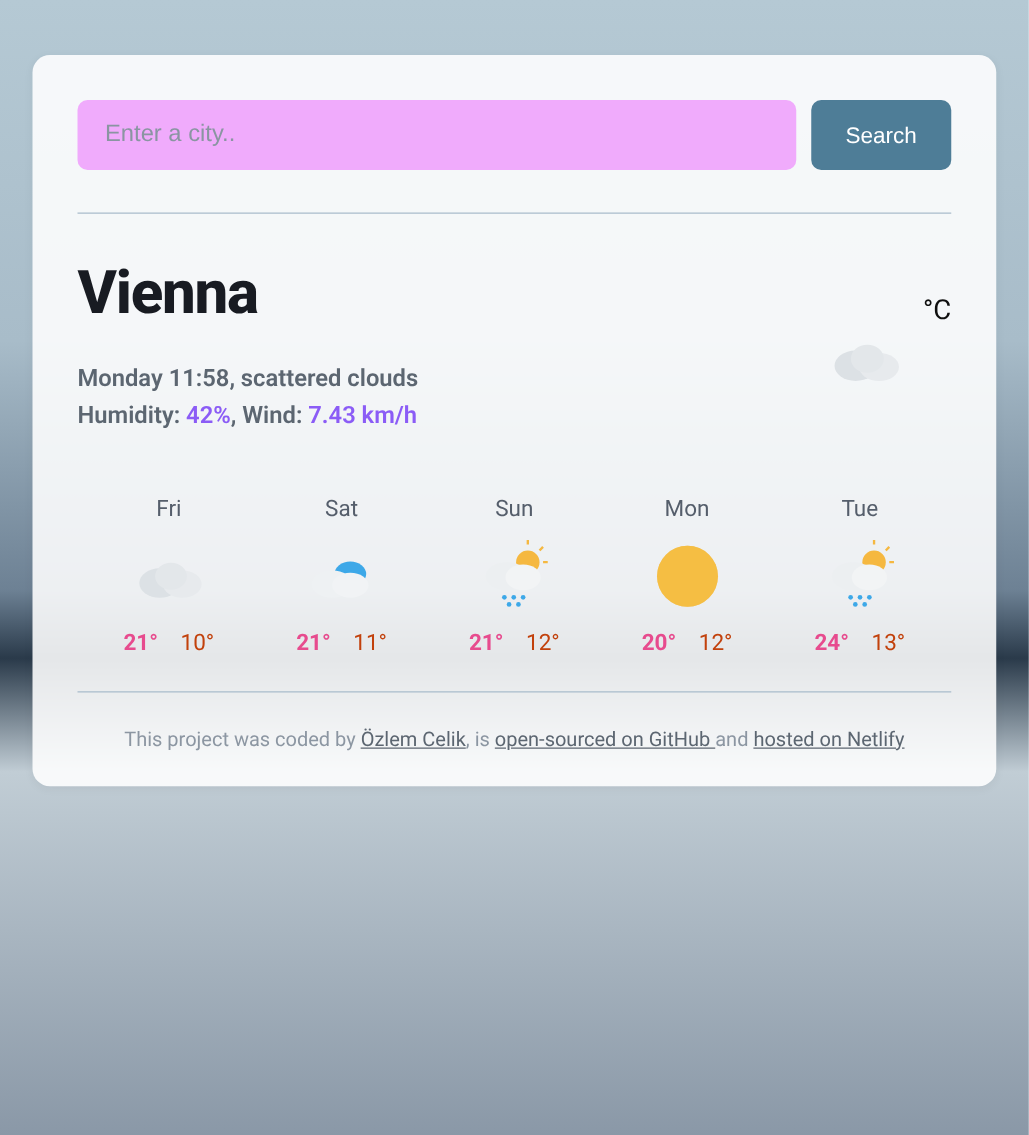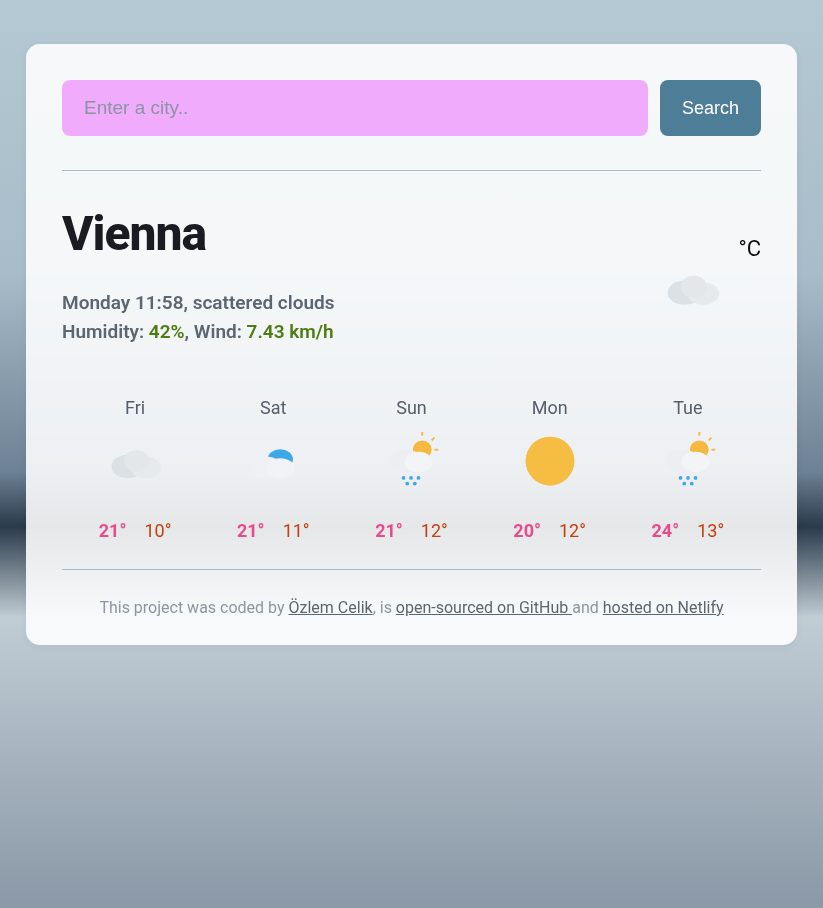--- a/index.html
+++ b/index.html
@@ -22,21 +22,21 @@
     height: 56px;
     border: none;
     border-radius: 8px;
     background: #f0abfc;
     padding: 0 22px;
     font-size: 19px;
     color: #555;
   }
   .search-input::placeholder { color: #8a95a2; }
   .search-btn {
-    width: 101px;
+    width: 112px;
     height: 56px;
     border: none;
     border-radius: 8px;
     background: #4e7d97;
     color: #fff;
     font-size: 18px;
     cursor: pointer;
     text-align: center;
   }
   .divider {
@@ -53,21 +53,21 @@
     color: #181b22;
     letter-spacing: -1px;
   }
   .meta {
     margin-top: 26px;
     font-size: 19px;
     font-weight: 600;
     color: #5c6671;
     line-height: 1.55;
   }
-  .pink { color: #4d7c0f; }
+  .pink { color: #8b5cf6; }
   .temp-block { display: flex; align-items: flex-start; gap: 16px; margin-top: -10px; }
   .temp-icon { margin-top: 36px; }
   .temp-num {
     font-size: 104px;
     font-weight: 900;
     color: #0f0f0f;
     letter-spacing: -6px;
     line-height: 1;
   }
   .temp-unit {
@@ -85,21 +85,21 @@
   }
   .day {
     display: flex;
     flex-direction: column;
     align-items: center;
     gap: 4px;
     width: 120px;
   }
   .day-label { font-size: 18px; color: #555e6b; }
   .day-icon { height: 78px; display: flex; align-items: center; justify-content: center; }
-  .day-temps { display: flex; gap: 18px; font-size: 18px; margin-top: 16px; }
+  .day-temps { display: flex; gap: 18px; font-size: 18px; }
   .hi { color: #e74b8e; font-weight: 700; }
   .lo { color: #c2410c; }
   .footer {
     text-align: center;
     margin-top: 28px;
     font-size: 16px;
     color: #8c96a2;
   }
   .footer a { color: #5c6671; text-decoration: underline; }
 

